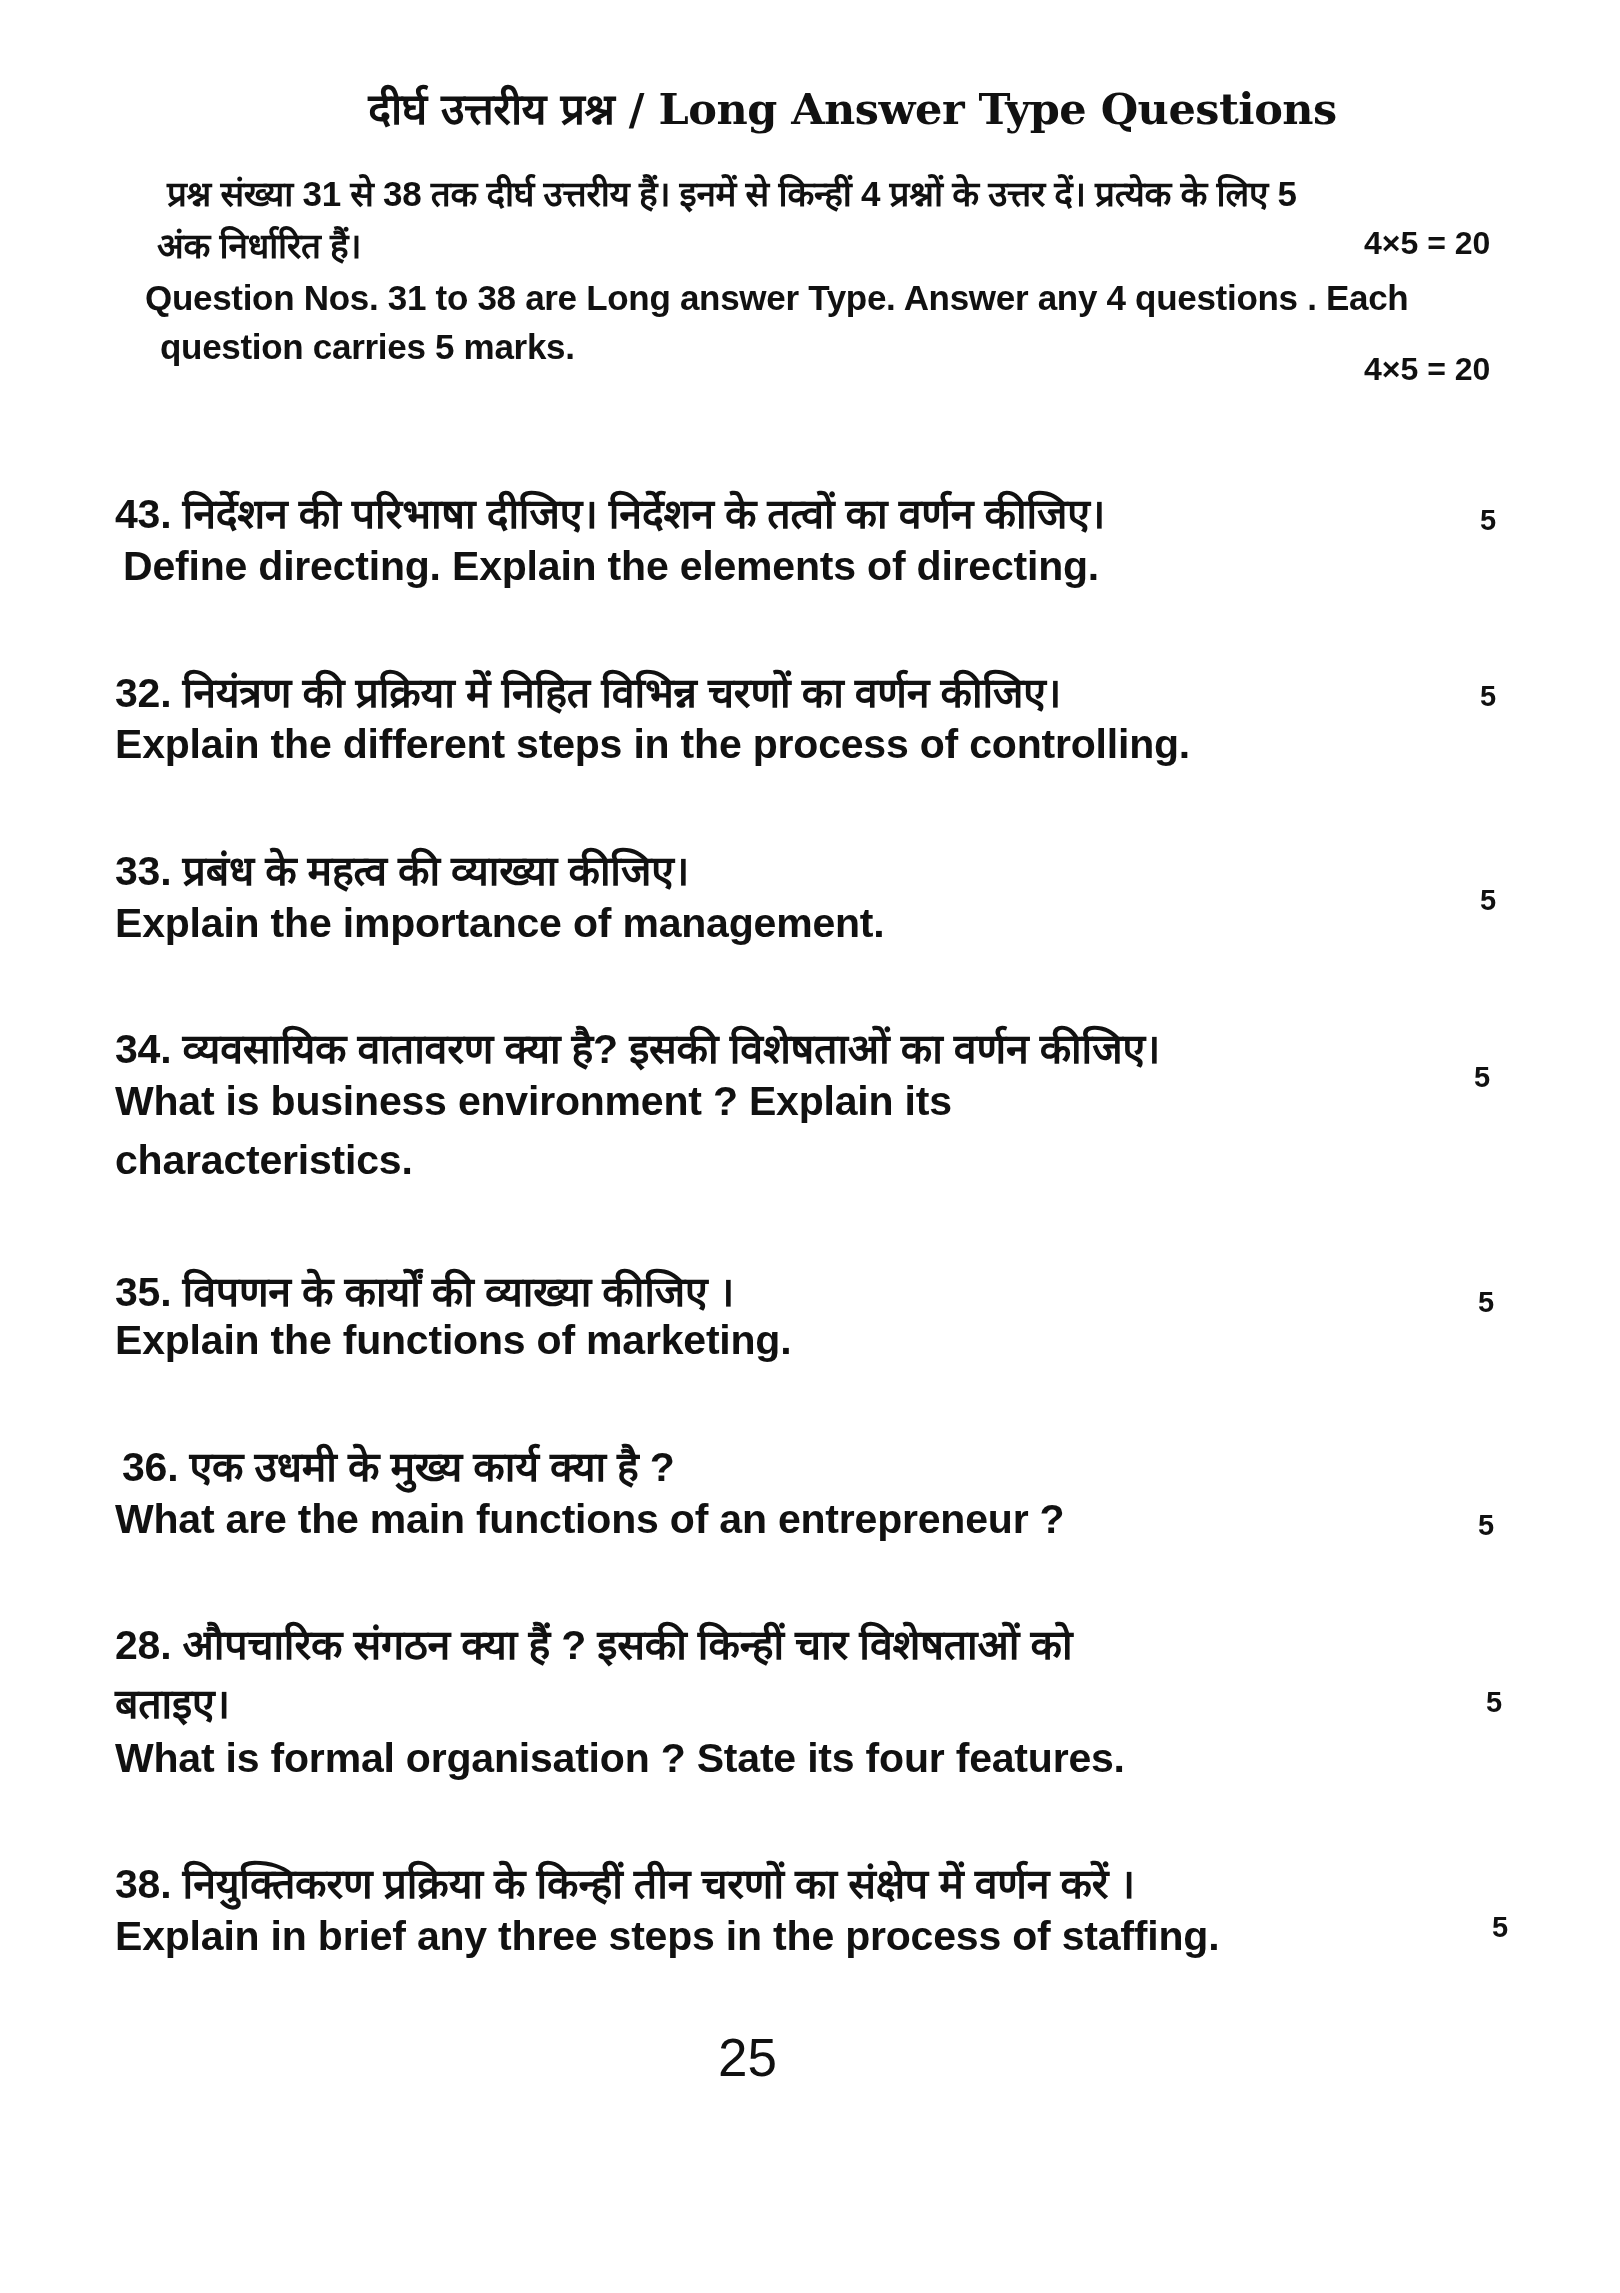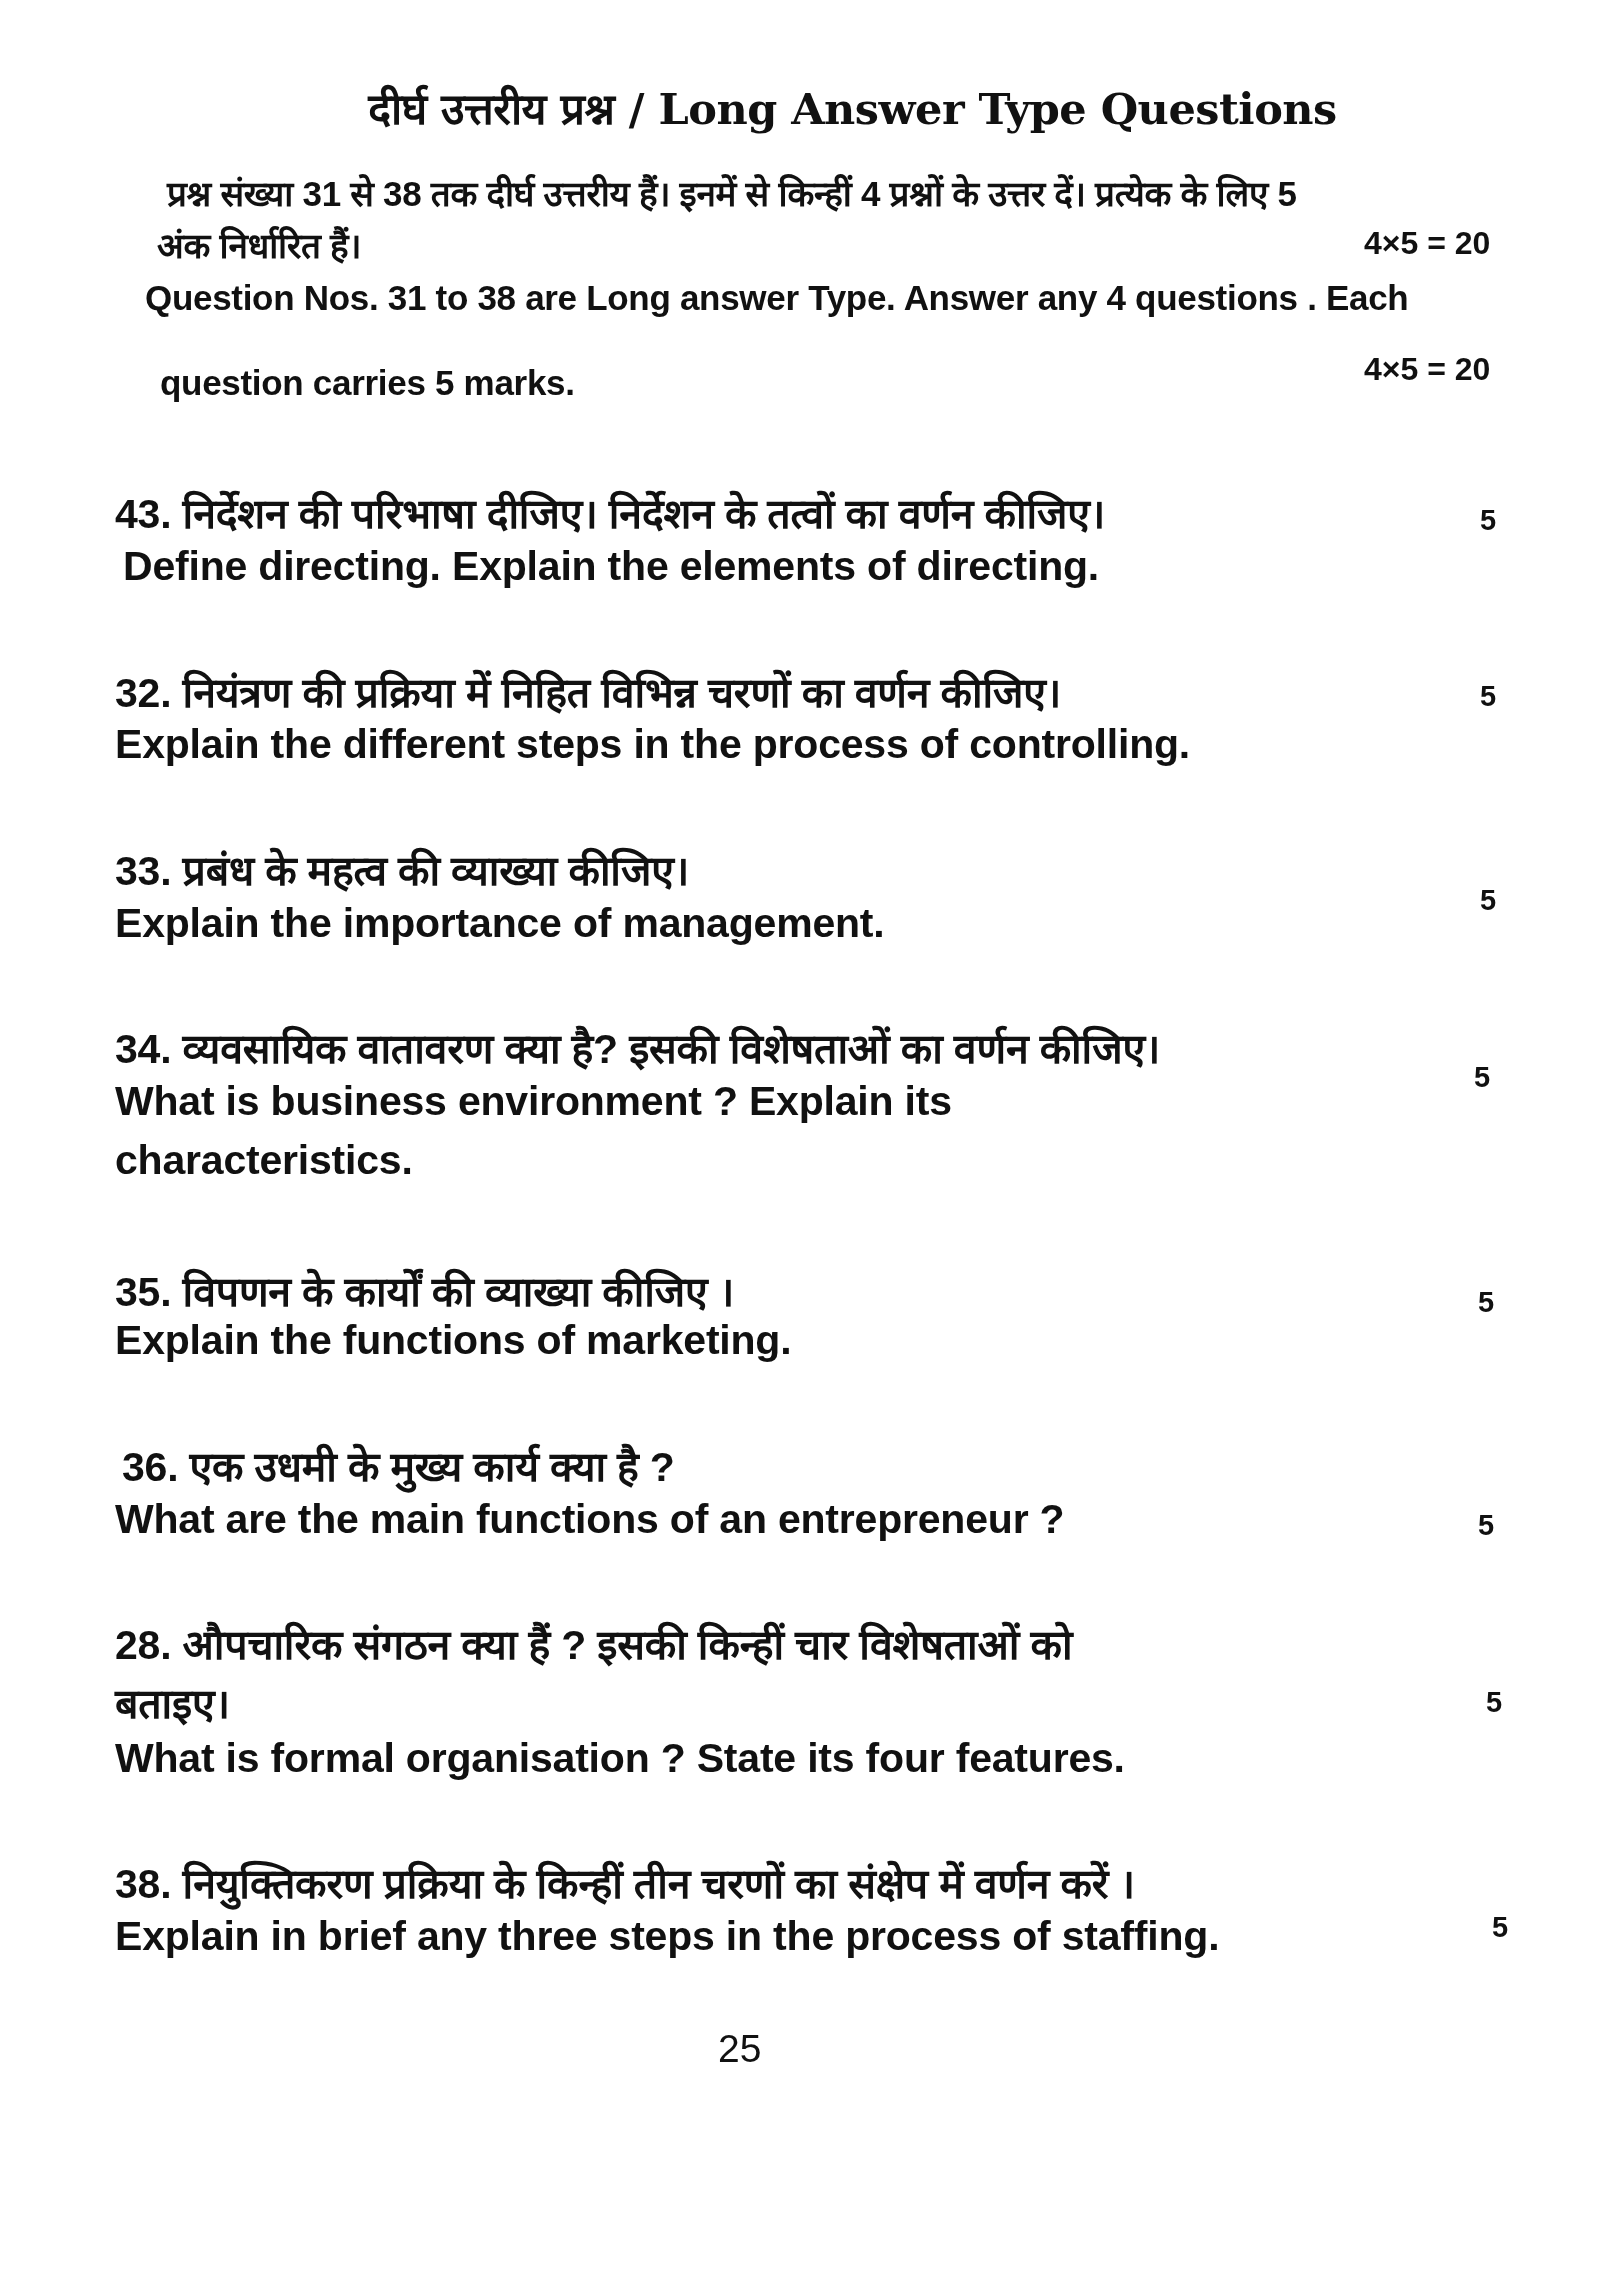--- a/index.html
+++ b/index.html
@@ -3,33 +3,33 @@
 <meta charset="utf-8">
 <style>
   html, body { margin: 0; padding: 0; background: #ffffff; }
   body { width: 1620px; height: 2294px; position: relative; overflow: hidden; color: #111111; }
   .abs { position: absolute; white-space: nowrap; }
   .title { left: 0; width: 1705px; top: 78px; text-align: center; font-family: "DejaVu Serif", serif; font-weight: bold; font-size: 43px; letter-spacing: -0.5px; }
   .instr { font-family: "Liberation Sans", sans-serif; font-weight: bold; font-size: 35px; letter-spacing: -0.3px; }
   .marks-total { font-family: "Liberation Sans", sans-serif; font-weight: bold; font-size: 32px; }
   .q { font-family: "Liberation Sans", sans-serif; font-weight: bold; font-size: 41px; letter-spacing: -0.2px; }
   .mk { font-family: "Liberation Sans", sans-serif; font-weight: bold; font-size: 29px; }
-  .page-num { font-family: "Liberation Sans", sans-serif; font-size: 39px; left: 718px; top: 2027px; }
+  .page-num { font-family: "Liberation Sans", sans-serif; font-size: 53px; left: 718px; top: 2027px; }
 </style>
 </head>
 <body>
 
 <div class="abs title">दीर्घ उत्तरीय प्रश्न   / Long Answer Type Questions</div>
 
 <div class="abs instr" style="left:140px; top:169px;margin-left:27px;">प्रश्न संख्या 31 से 38 तक दीर्घ उत्तरीय हैं। इनमें से किन्हीं 4 प्रश्नों के उत्तर दें। प्रत्येक के लिए 5</div>
 <div class="abs instr" style="left:157px; top:221px;">अंक निर्धारित हैं।</div>
 <div class="abs marks-total" style="left:1364px; top:225px;">4×5 = 20</div>
 
 <div class="abs instr" style="left:145px; top:278px;">Question Nos.  31 to 38 are Long answer Type. Answer any 4  questions . Each</div>
-<div class="abs instr" style="left:160px; top:327px;margin-top:36px;">question carries  5  marks.</div>
+<div class="abs instr" style="left:160px; top:327px;">question carries  5  marks.</div>
 <div class="abs marks-total" style="left:1364px; top:351px;">4×5 = 20</div>
 
 <div>
   <div class="abs q" style="left:115px; top:484px;">43. निर्देशन की परिभाषा दीजिए। निर्देशन के तत्वों का वर्णन कीजिए।</div>
   <div class="abs q" style="left:115px; top:543px;margin-left:8px;">Define directing. Explain the elements of directing.</div>
   <div class="abs mk" style="left:1480px; top:504px;">5</div>
 </div>
 
 <div>
   <div class="abs q" style="left:115px; top:663px;">32. नियंत्रण की प्रक्रिया में निहित विभिन्न चरणों का वर्णन कीजिए।</div>

